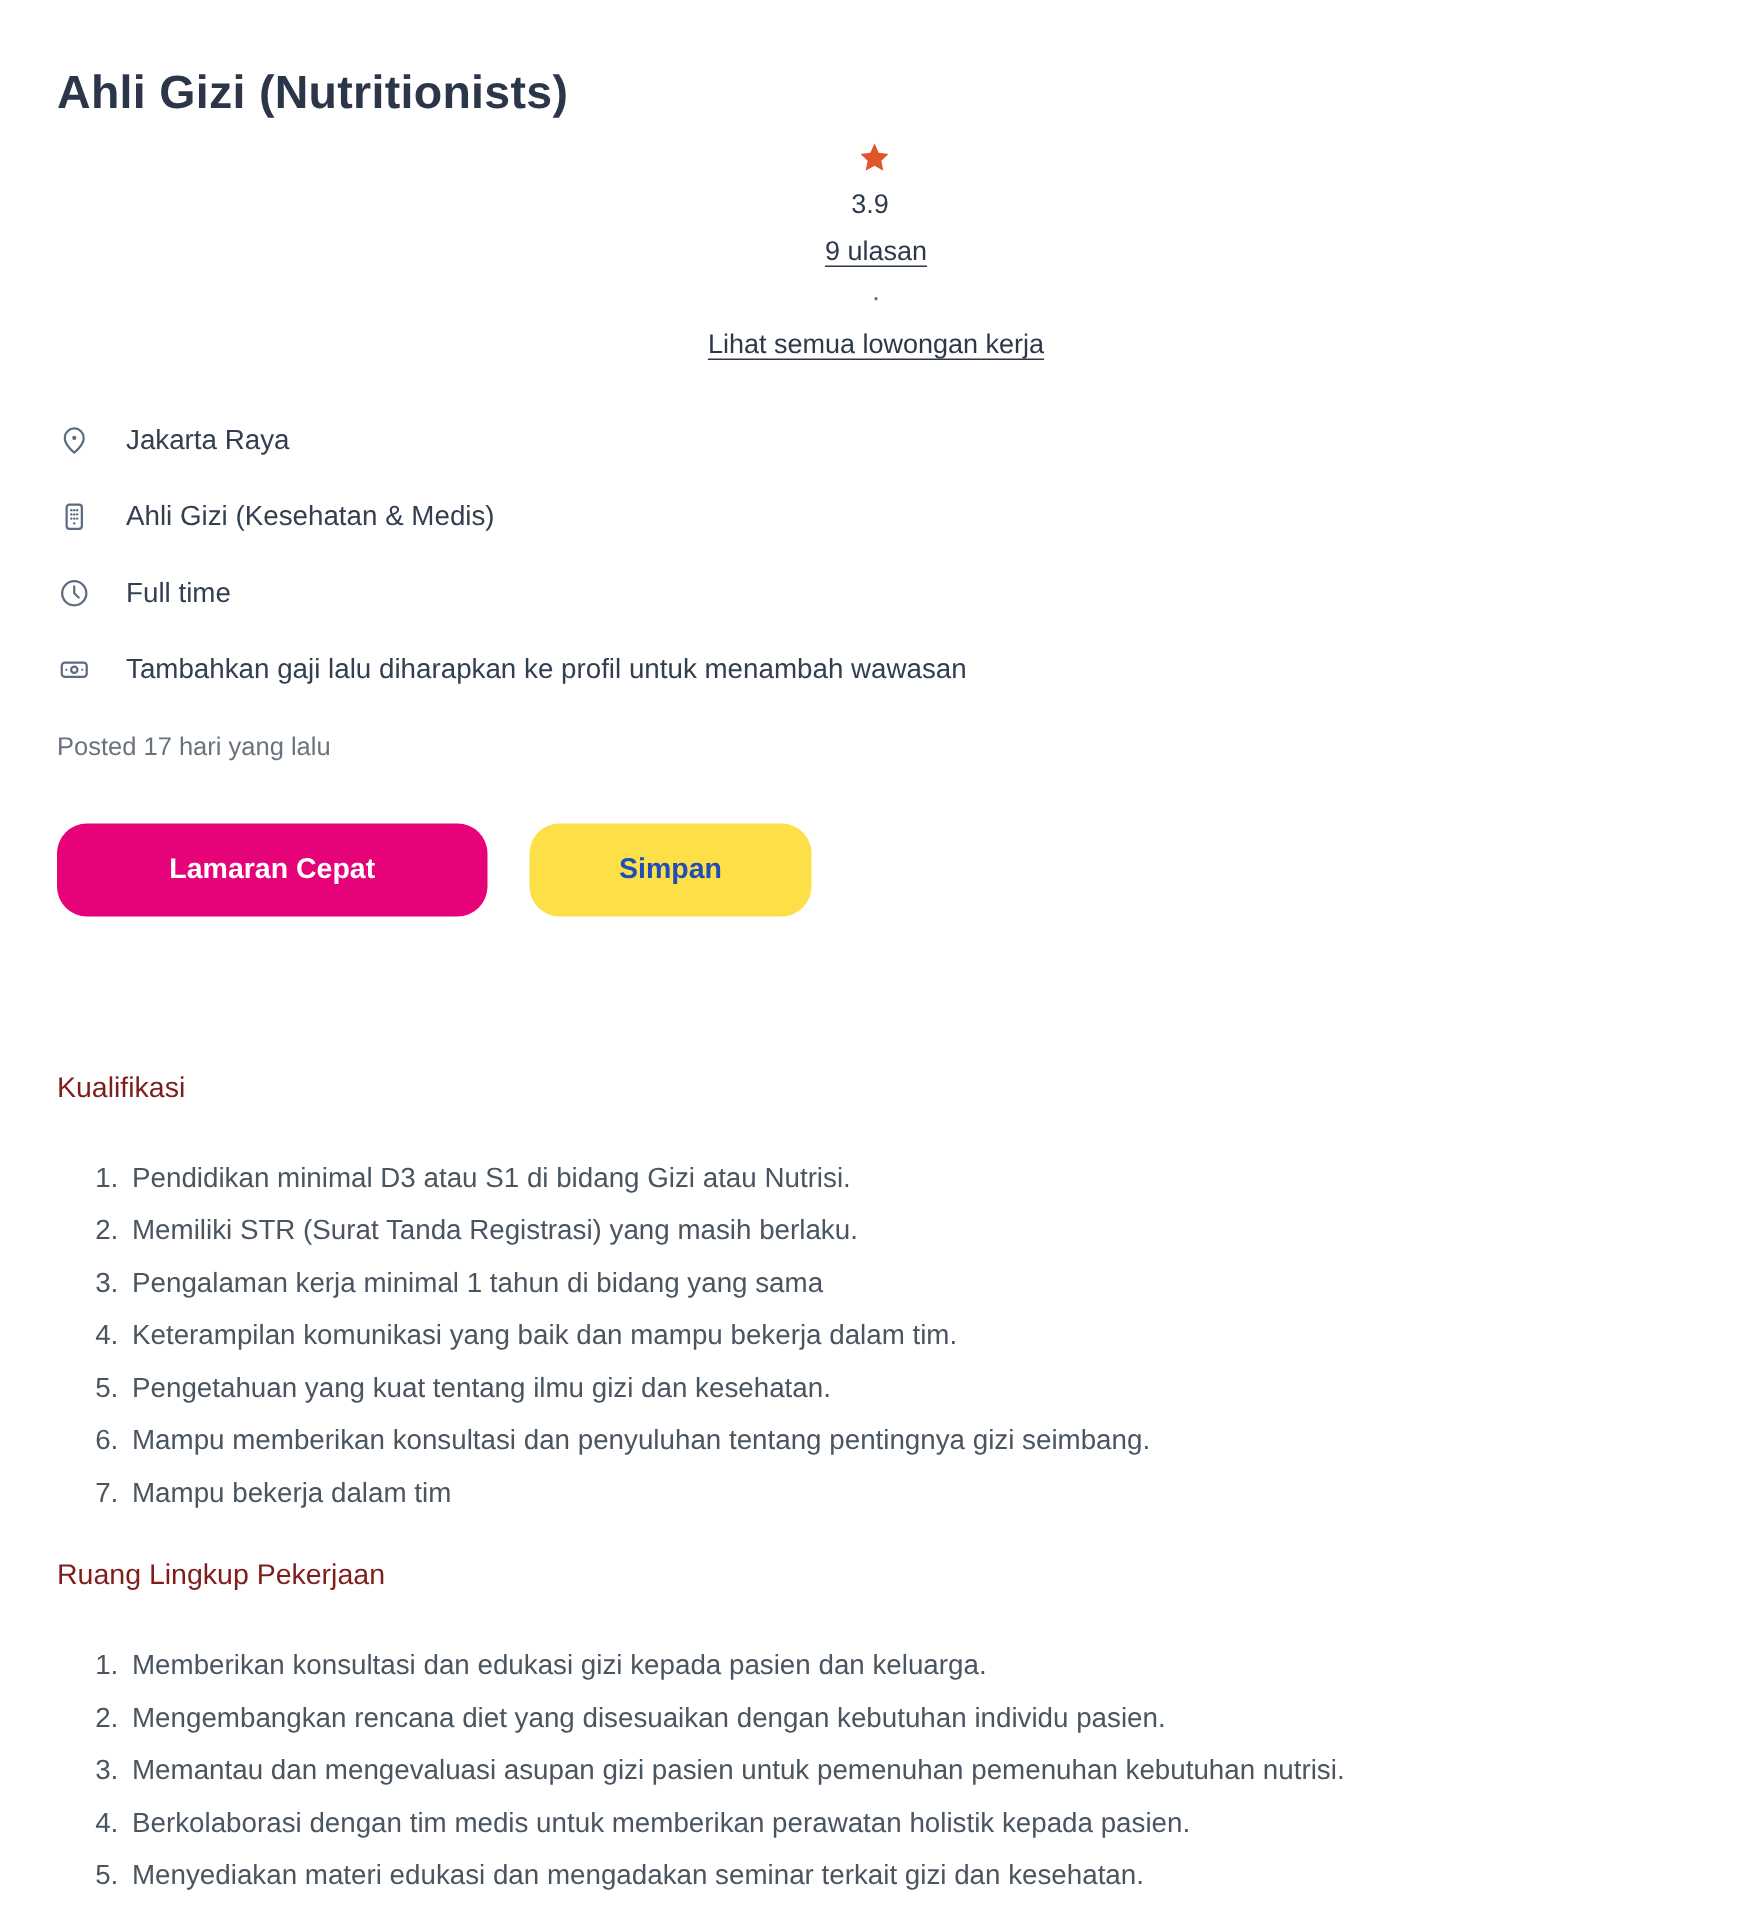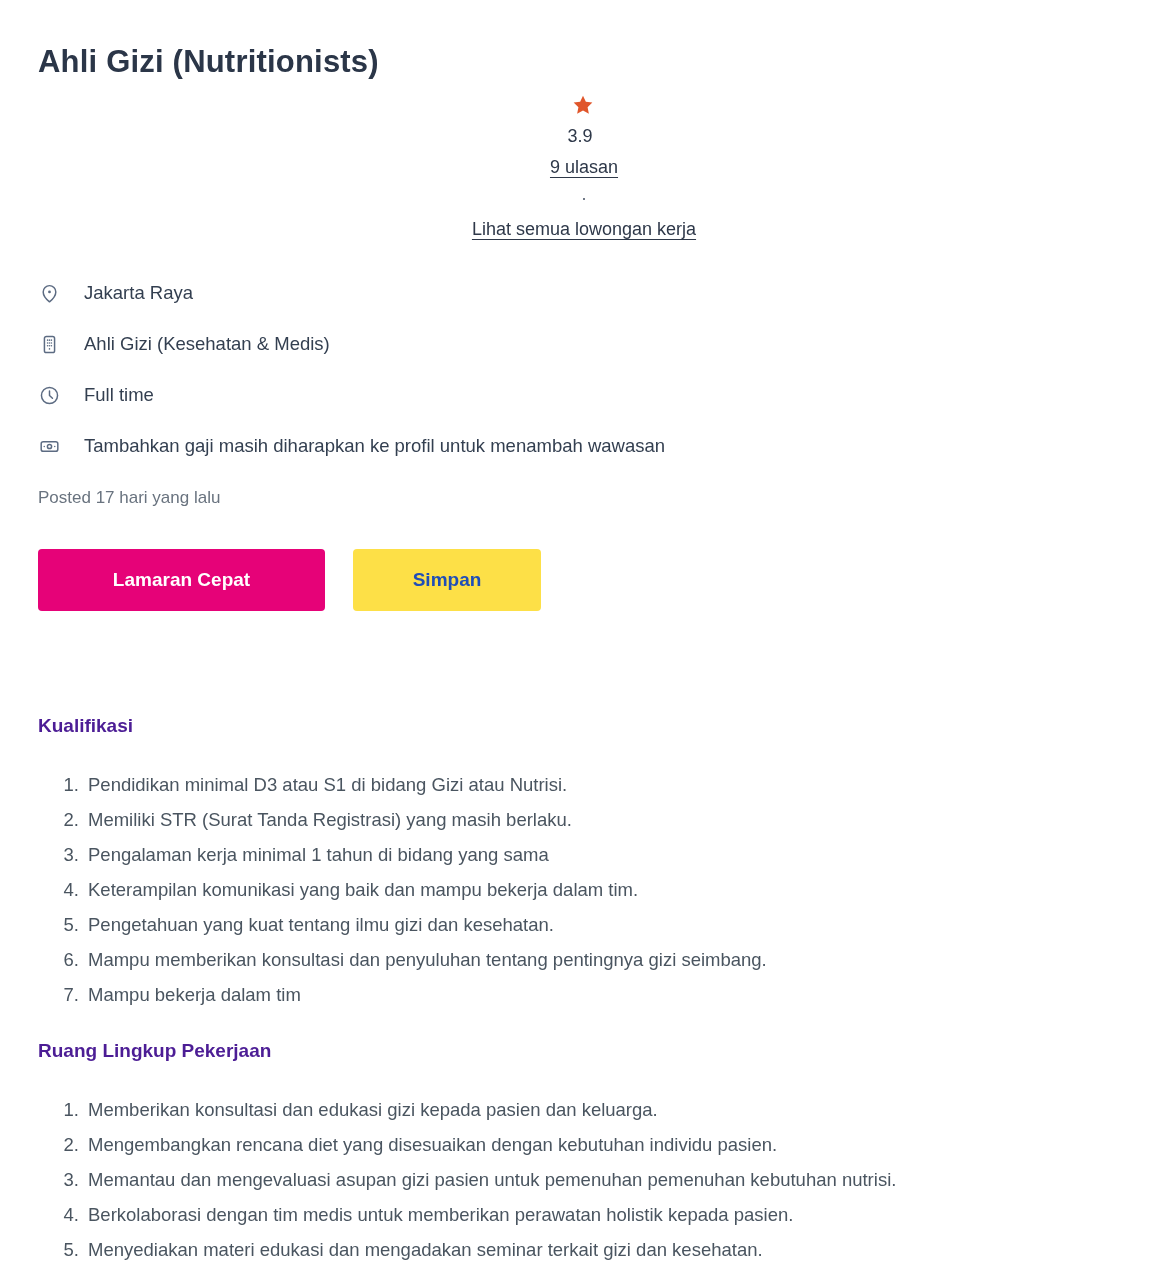--- a/index.html
+++ b/index.html
@@ -67,42 +67,42 @@
   .posted-text {
     font-size: 17px;
     color: #69737f;
     margin-top: 31px;
     margin-bottom: 41px;
   }
   .button-row { display: flex; gap: 28px; }
   .btn {
     height: 62px;
     border: none;
-    border-radius: 4px;
+    border-radius: 20px;
     font-family: "Liberation Sans", sans-serif;
     font-size: 19px;
     font-weight: 700;
     cursor: pointer;
   }
   .btn-apply {
     width: 287px;
     background: #e60278;
     color: #ffffff;
   }
   .btn-save {
     width: 188px;
     background: #fde047;
     color: #1f4eb8;
   }
   .section { margin-top: 0; }
   .section-first { margin-top: 104px; }
   .section-heading {
     font-size: 19px;
-    font-weight: 700;
-    color: #4c1d95;
+    font-weight: 400;
+    color: #7f1d1d;
     margin-bottom: 30px;
   }
   ol.job-list {
     padding-left: 46px;
     font-size: 18.5px;
     line-height: 35px;
     color: #4a5560;
     margin-bottom: 28px;
   }
   ol.job-list li { padding-left: 4px; }
@@ -170,21 +170,21 @@
   </div>
 
   <div class="detail-row">
     <span class="d-icon">
       <svg class="icon-svg" width="21" height="21" viewBox="0 0 24 24" fill="none" stroke="#5c6b82" stroke-width="1.7" stroke-linejoin="round">
         <rect x="2.5" y="6.5" width="19" height="11" rx="2.4"></rect>
         <circle cx="12" cy="12" r="2.4"></circle>
         <path d="M6 12h.01M18 12h.01" stroke-linecap="round"></path>
       </svg>
     </span>
-    <span class="d-text">Tambahkan gaji masih diharapkan ke profil untuk menambah wawasan</span>
+    <span class="d-text">Tambahkan gaji lalu diharapkan ke profil untuk menambah wawasan</span>
   </div>
 
   <div class="posted-text">Posted 17 hari yang lalu</div>
 
   <div class="button-row">
     <button class="btn btn-apply">Lamaran Cepat</button>
     <button class="btn btn-save">Simpan</button>
   </div>
 
   <div class="section section-first">

